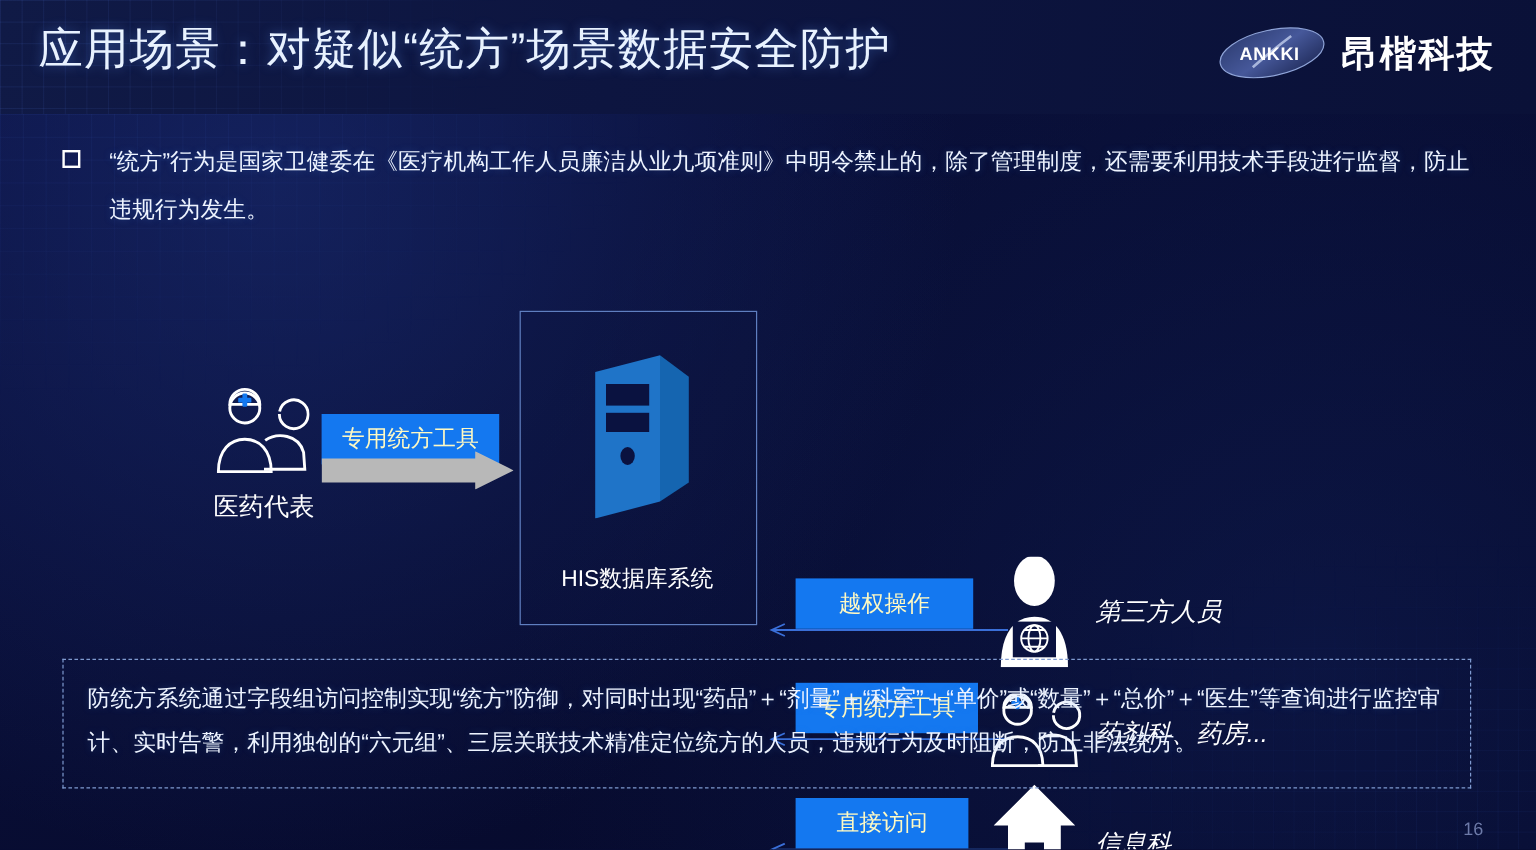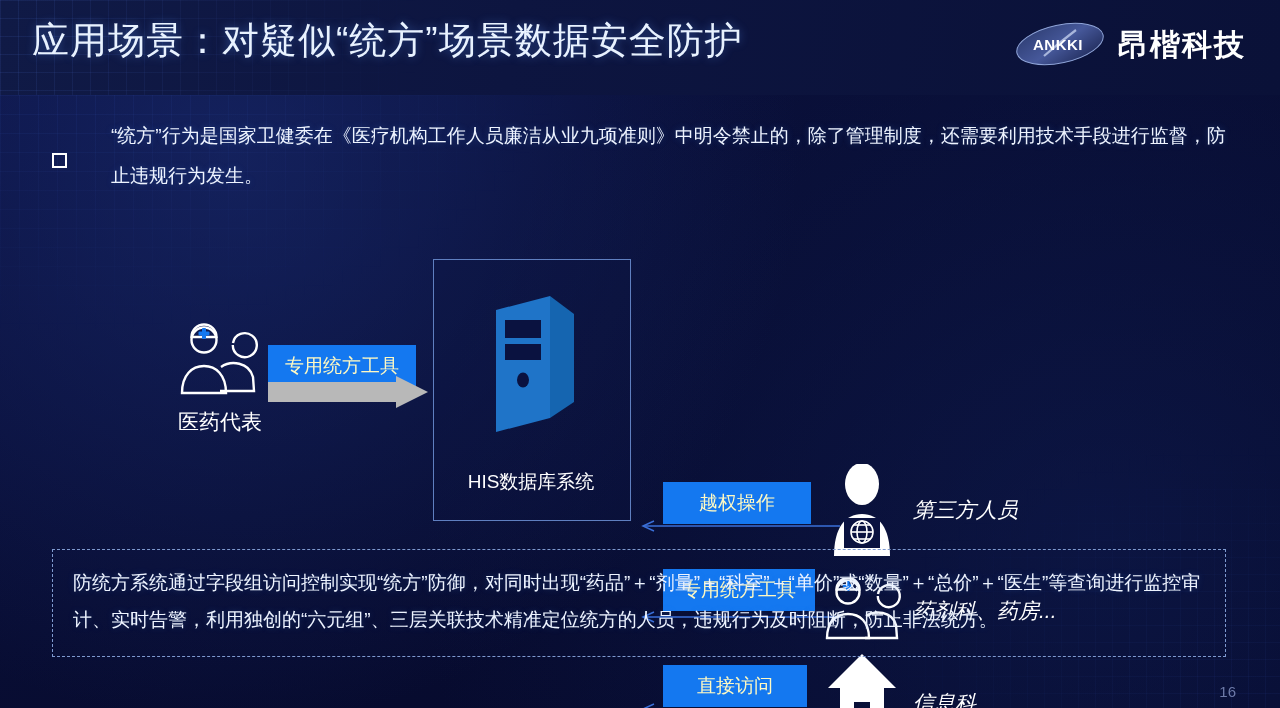--- a/index.html
+++ b/index.html
@@ -65,21 +65,21 @@
     display:flex;align-items:flex-end;gap:12px;
   }
   .brand-mark{position:relative;width:92px;height:44px;}
   .brand-name{
     font-size:30px;font-weight:bold;color:#ffffff;letter-spacing:2px;
     white-space:nowrap;
   }
   
   .bullet-row{
     position:absolute;left:52px;top:116px;width:1190px;
-    display:flex;align-items:center;gap:20px;
+    display:flex;align-items:flex-start;
   }
   .bullet-sq{
     width:11px;height:11px;border:2px solid #ffffff;background:transparent;
     margin-top:9px;flex:0 0 auto;
   }
   .bullet-text{
     margin-left:24px;
     font-size:19px;line-height:40px;color:#eef4ff;
     text-shadow:0 0 6px rgba(60,120,220,.35);
   }

